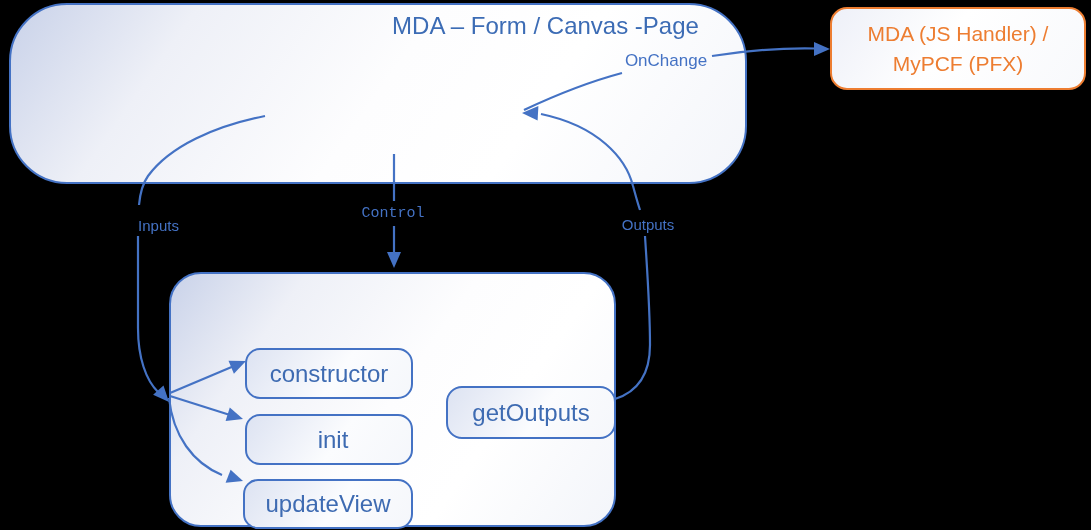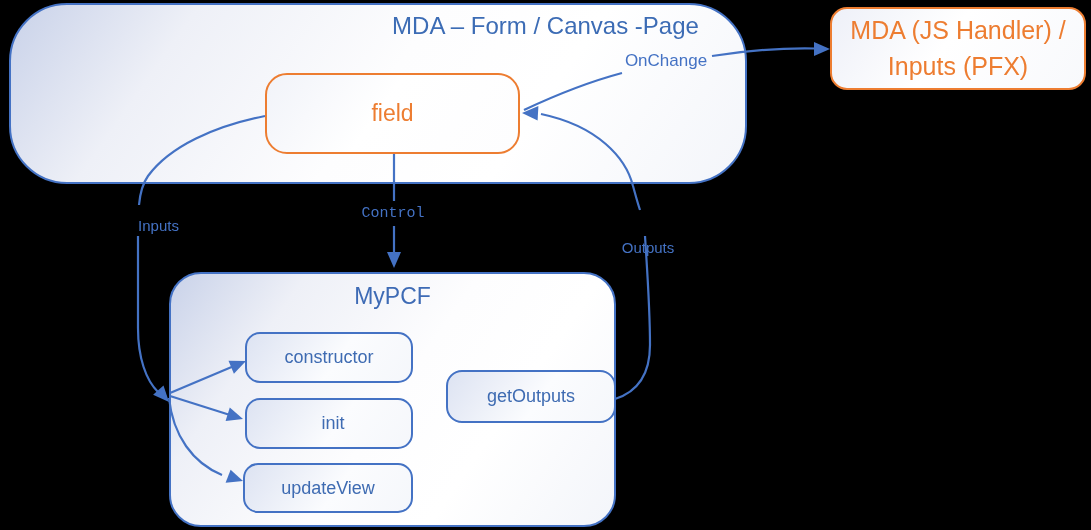--- a/index.html
+++ b/index.html
@@ -20,47 +20,47 @@
   .mypcf{left:169px;top:272px;width:447px;height:255px;border-radius:32px;z-index:1;}
   .mypcf-title{
     position:absolute;left:169px;top:283px;width:447px;text-align:center;
     font-size:23px;color:#3E6BB5;z-index:5;
   }
   .svg-layer{position:absolute;left:0;top:0;z-index:2;}
   .small-box{
     z-index:3;display:flex;align-items:center;justify-content:center;
     border:2px solid #4472C4;border-radius:15px;
     background:linear-gradient(125deg,#dde3f2 0%,#fbfcfe 55%,#f5f7fb 100%);
-    color:#3E6BB2;font-size:18px;
+    color:#3E6BB2;font-size:24px;margin-top:16px;
   }
   .field-box{
     left:265px;top:73px;width:255px;height:81px;z-index:3;
     border:2.5px solid #ED7D31;border-radius:22px;
     background:linear-gradient(125deg,#f1f3f9 0%,#ffffff 45%,#fdfdfe 100%);
     display:flex;align-items:center;justify-content:center;
     color:#ED7D31;font-size:23px;
   }
   .handler-box{
     left:830px;top:7px;width:256px;height:83px;z-index:3;
     border:2.5px solid #ED7D31;border-radius:17px;
     background:linear-gradient(125deg,#eef0f8 0%,#ffffff 45%,#f8f9fc 100%);
     display:flex;flex-direction:column;align-items:center;justify-content:center;
-    color:#ED7D31;font-size:25px;line-height:1.42;text-align:center;
+    color:#ED7D31;font-size:21px;line-height:1.42;text-align:center;
   }
   .constructor-box{left:245px;top:332px;width:168px;height:51px;}
   .init-box{left:245px;top:398px;width:168px;height:51px;padding-left:8px;}
   .updateview-box{left:243px;top:463px;width:170px;height:50px;}
   .getoutputs-box{left:446px;top:370px;width:170px;height:53px;border-radius:16px;}
   .edge-label{
     position:absolute;z-index:4;color:#4472C4;font-size:15px;white-space:nowrap;
     transform:translate(-50%,-50%);
   }
   .lbl-inputs{left:137px;top:225px;padding-left:43px;}
   .lbl-control{left:393px;top:213px;font-family:Liberation Mono, monospace;}
-  .lbl-outputs{left:648px;top:224px;margin-top:23px;}
+  .lbl-outputs{left:648px;top:224px;}
   .lbl-onchange{left:666px;top:61px;font-size:17px;text-align:center;}
   .connector{stroke:#4472C4;stroke-width:2.2;fill:none;}
   .arrowhead{fill:#4472C4;stroke:none;}
 </style>
 </head>
 <body>
 
 <div class="stage">
 
   <div class="node container-fill big-container"></div>
@@ -88,29 +88,25 @@
     <path class="connector" d="M 615,399 C 640,391 650,372 650,345 C 650,308 647,268 645,236"></path>
     <path class="connector" d="M 640,210 C 637,201 635,193 633,186 C 626,158 598,126 541,114"></path>
     <polygon class="arrowhead" points="522,113 538.4,106 537.6,120.5"></polygon>
 
     <path class="connector" d="M 524,110 C 560,93 592,81 622,73"></path>
     <path class="connector" d="M 712,56 C 750,50 790,48 815,48.5"></path>
     <polygon class="arrowhead" points="830,49 814,42 814,56"></polygon>
   </svg>
 
   <div class="big-title">MDA – Form / Canvas -Page</div>
-  <div class="mypcf-title">MyPCF</div>
 
-  <div class="node field-box">
-    <span>field</span>
-  </div>
 
   <div class="node handler-box">
     <span>MDA (JS Handler) /</span>
-    <span>Inputs (PFX)</span>
+    <span>MyPCF (PFX)</span>
   </div>
 
   <div class="node small-box constructor-box">
     <span>constructor</span>
   </div>
   <div class="node small-box init-box">
     <span>init</span>
   </div>
   <div class="node small-box updateview-box">
     <span>updateView</span>

